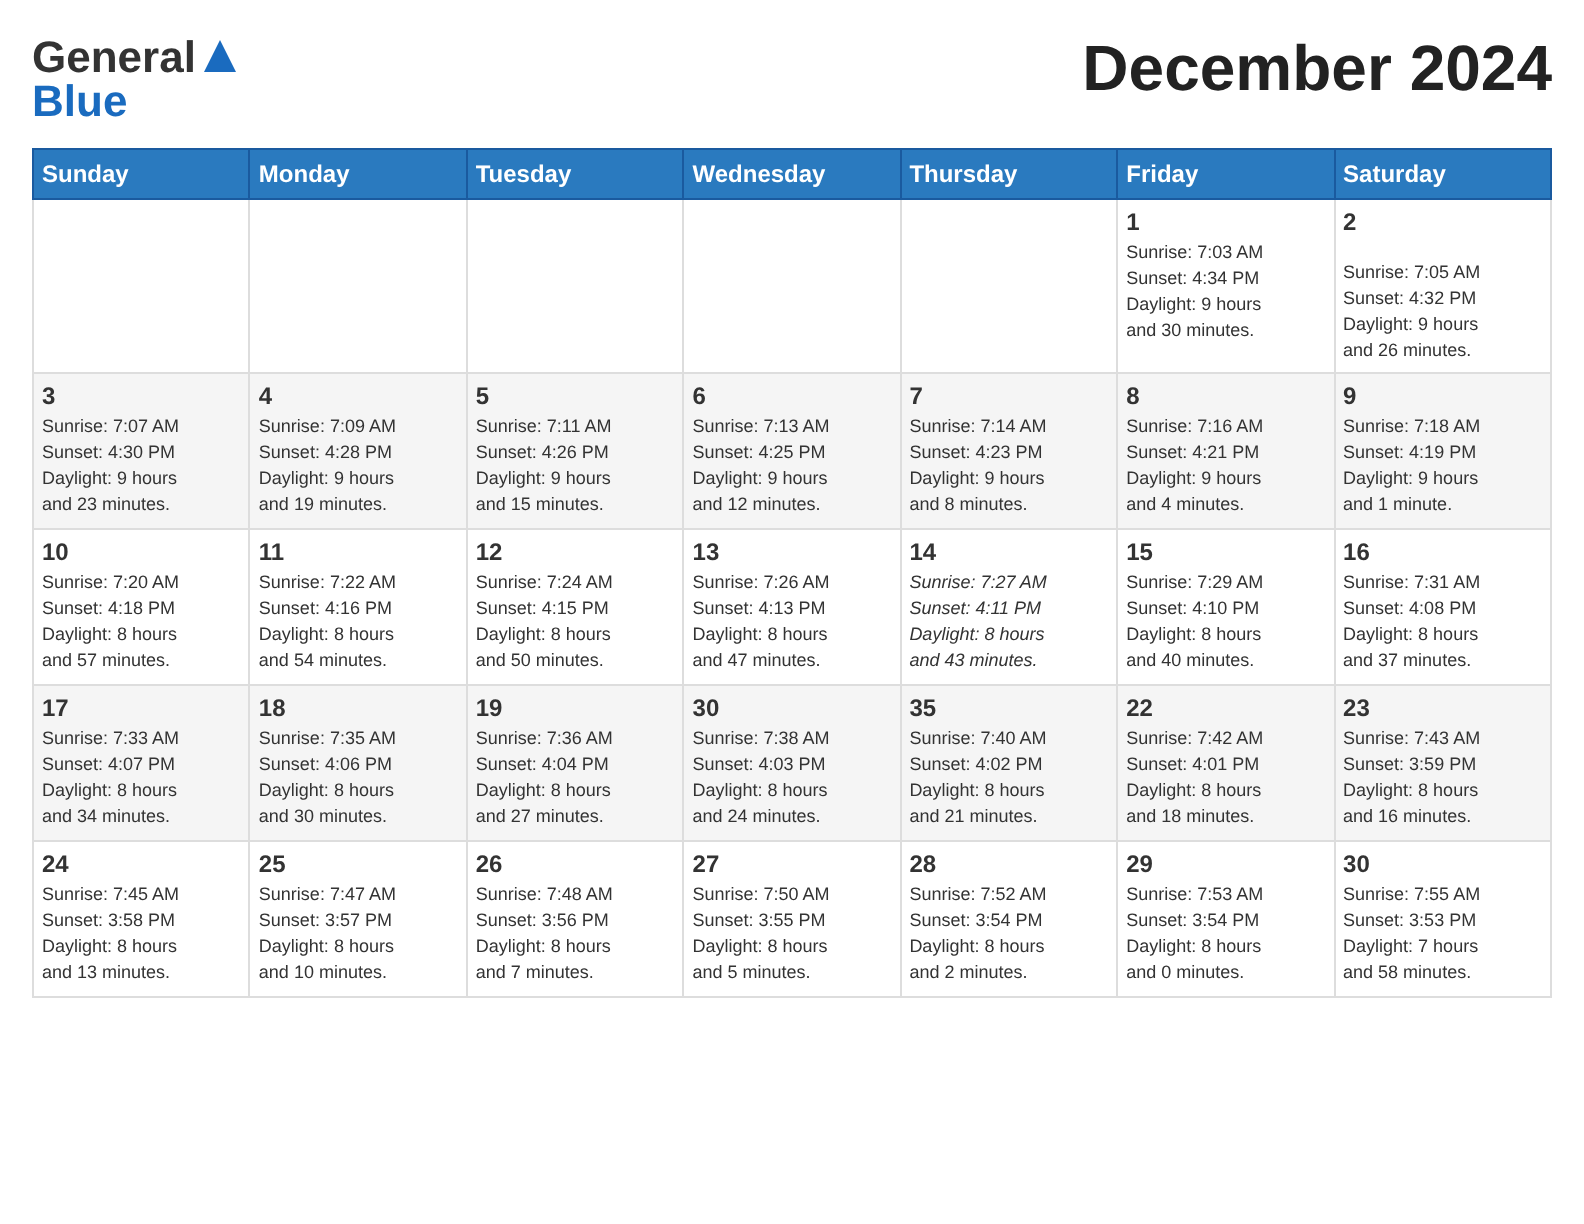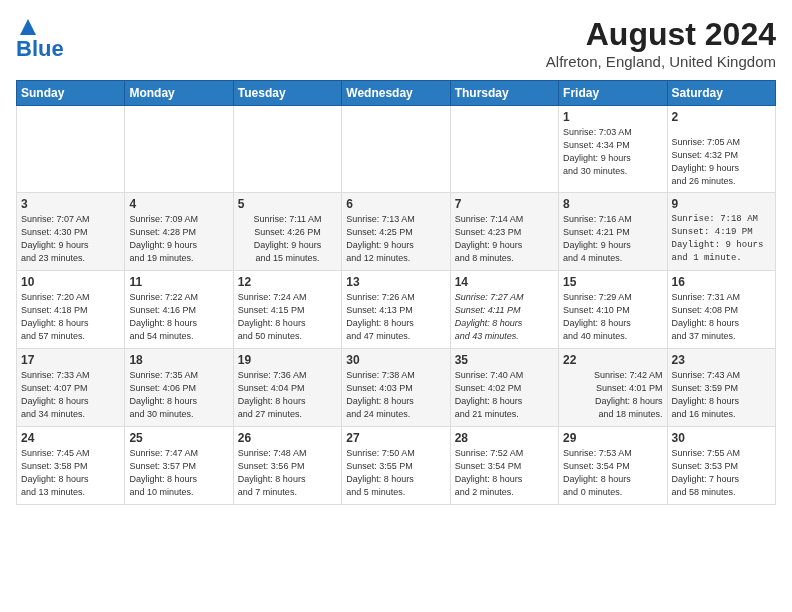--- a/index.html
+++ b/index.html
@@ -82,31 +82,31 @@
       background: #fff !important;
     }
   </style>
 </head>
 <body>
 
 <div class="container">
   <div class="header">
     <div class="logo">
       <div class="logo-row">
+        <span style="font-size:22px;font-weight:bold;color:#333;">General</span>
         <span style="display:inline-block;margin-left:3px;margin-top:2px;">
           <svg width="18" height="18" viewBox="0 0 18 18">
               <polygon points="9,1 17,17 1,17" fill="#1a6bbf"></polygon>
             </svg>
         </span>
       </div>
       <span style="font-size:22px;font-weight:bold;color:#1a6bbf;margin-top:-4px;">Blue</span>
     </div>
     <div class="title-block">
-      <div class="title-month">August 2024</div>
-      <div class="title-location">Alfreton, England, United Kingdom</div>
+      <div class="title-month">December 2024</div>
     </div>
   </div>
 
   <table>
     <thead>
       <tr>
         <th>Sunday</th>
         <th>Monday</th>
         <th>Tuesday</th>
         <th>Wednesday</th>
@@ -147,21 +147,21 @@
           </td>
           <td>
             <span class="day-num">4</span>
             <div class="day-info" style="white-space: pre-line;">Sunrise: 7:09 AM
 Sunset: 4:28 PM
 Daylight: 9 hours
 and 19 minutes.</div>
           </td>
           <td>
             <span class="day-num">5</span>
-            <div class="day-info" style="white-space: pre-line; text-align: center;">Sunrise: 7:11 AM
+            <div class="day-info" style="white-space: pre-line;">Sunrise: 7:11 AM
 Sunset: 4:26 PM
 Daylight: 9 hours
 and 15 minutes.</div>
           </td>
           <td>
             <span class="day-num">6</span>
             <div class="day-info" style="white-space: pre-line;">Sunrise: 7:13 AM
 Sunset: 4:25 PM
 Daylight: 9 hours
 and 12 minutes.</div>
@@ -175,21 +175,21 @@
           </td>
           <td>
             <span class="day-num">8</span>
             <div class="day-info" style="white-space: pre-line;">Sunrise: 7:16 AM
 Sunset: 4:21 PM
 Daylight: 9 hours
 and 4 minutes.</div>
           </td>
           <td>
             <span class="day-num">9</span>
-            <div class="day-info" style="white-space: pre-line; font-family: Liberation Mono, monospace;">Sunrise: 7:18 AM
+            <div class="day-info" style="white-space: pre-line;">Sunrise: 7:18 AM
 Sunset: 4:19 PM
 Daylight: 9 hours
 and 1 minute.</div>
           </td>
         </tr>
         <tr>
           <td>
             <span class="day-num">10</span>
             <div class="day-info" style="white-space: pre-line;">Sunrise: 7:20 AM
 Sunset: 4:18 PM
@@ -270,21 +270,21 @@
           </td>
           <td>
             <span class="day-num">35</span>
             <div class="day-info" style="white-space: pre-line;">Sunrise: 7:40 AM
 Sunset: 4:02 PM
 Daylight: 8 hours
 and 21 minutes.</div>
           </td>
           <td>
             <span class="day-num">22</span>
-            <div class="day-info" style="white-space: pre-line; text-align: right;">Sunrise: 7:42 AM
+            <div class="day-info" style="white-space: pre-line;">Sunrise: 7:42 AM
 Sunset: 4:01 PM
 Daylight: 8 hours
 and 18 minutes.</div>
           </td>
           <td>
             <span class="day-num">23</span>
             <div class="day-info" style="white-space: pre-line;">Sunrise: 7:43 AM
 Sunset: 3:59 PM
 Daylight: 8 hours
 and 16 minutes.</div>

